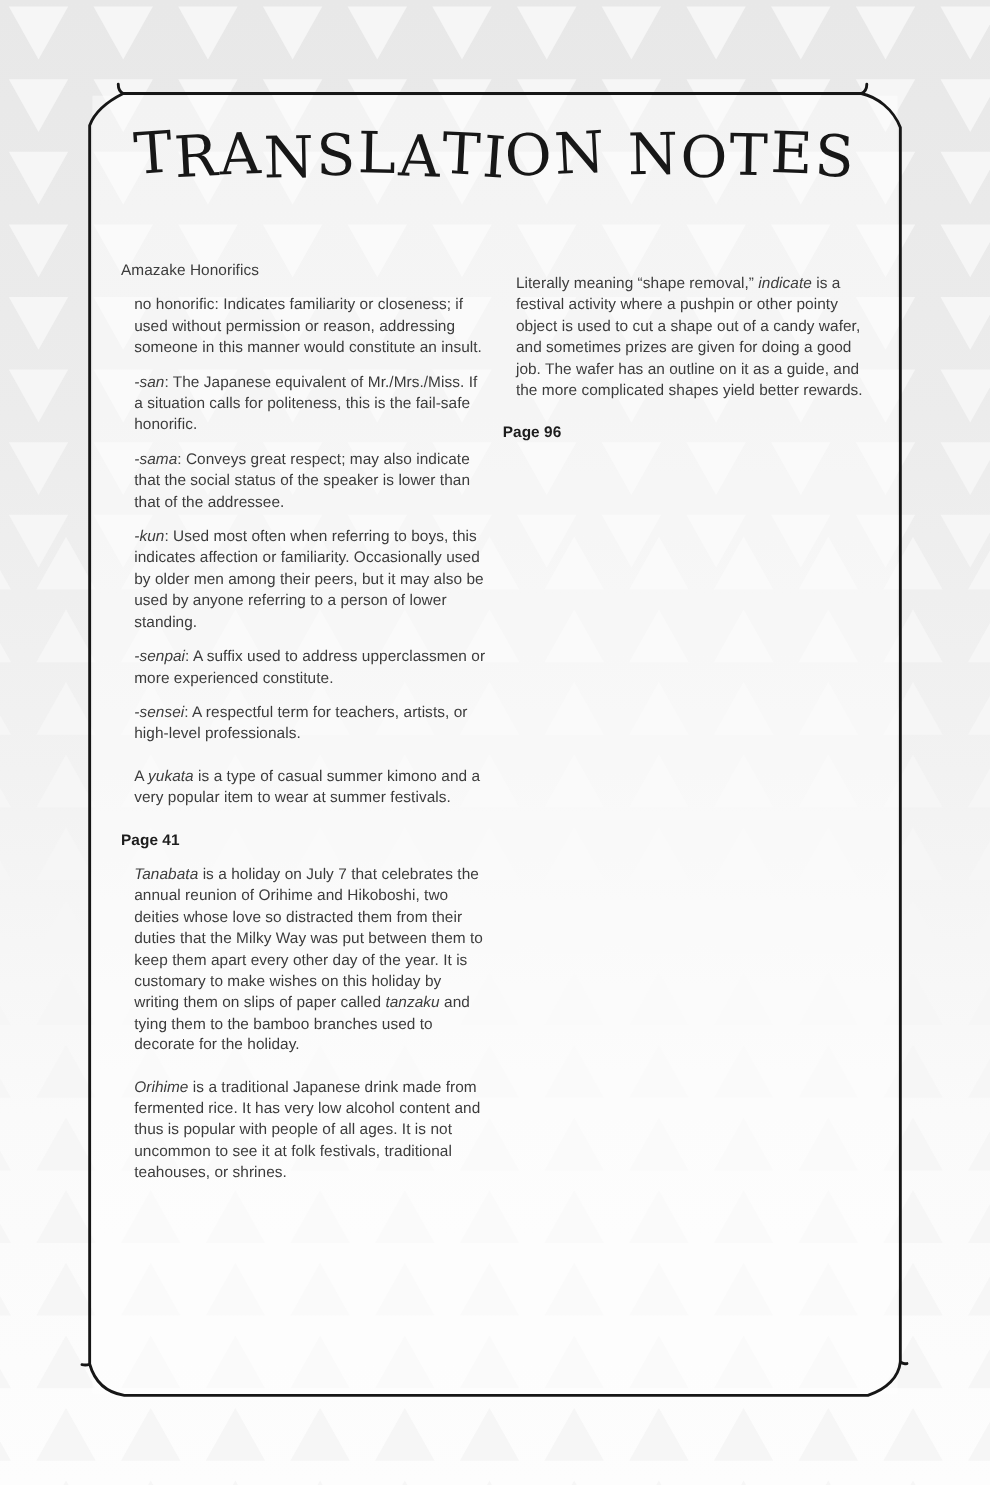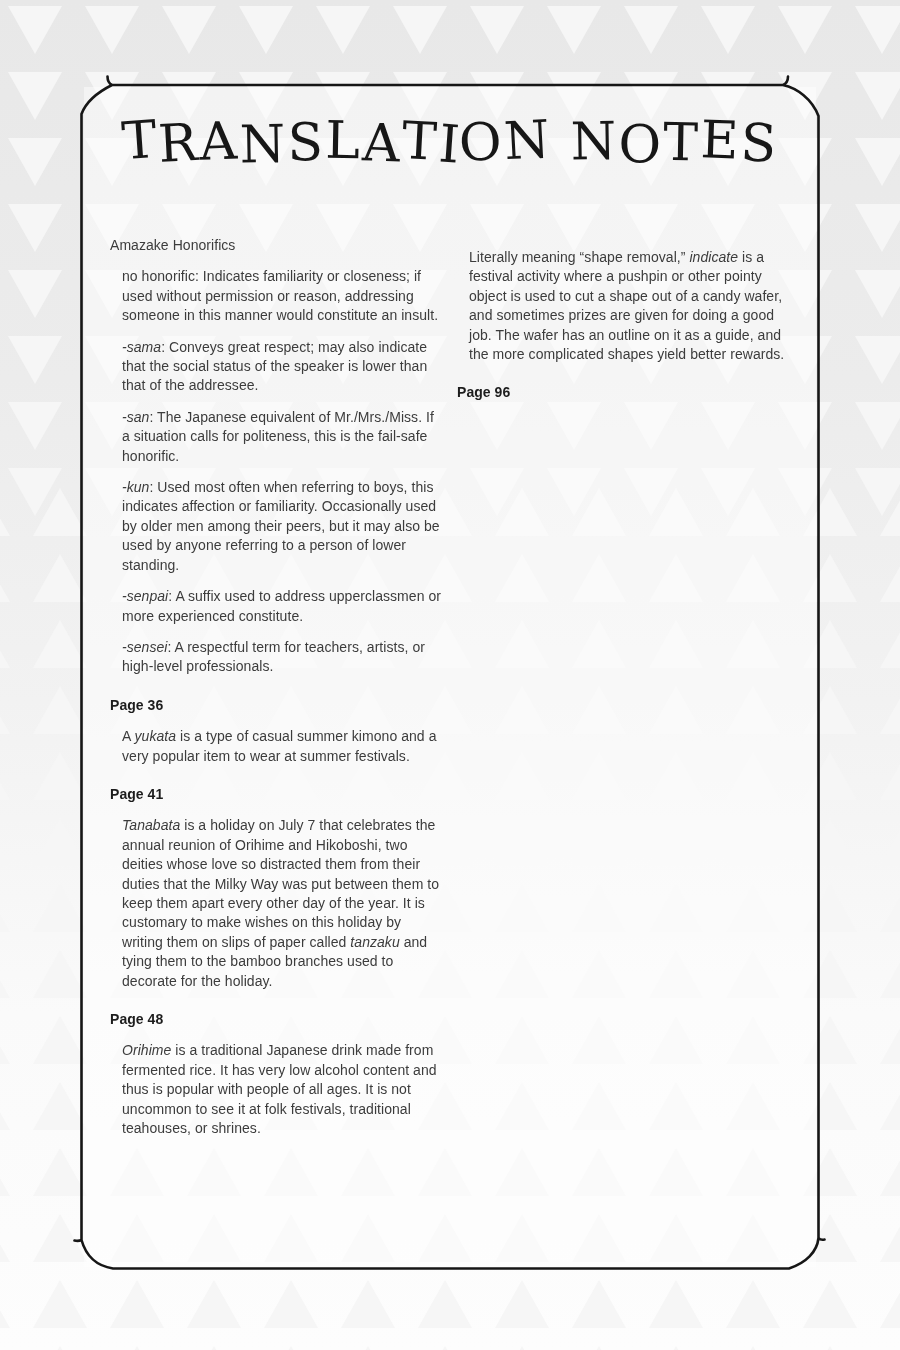--- a/index.html
+++ b/index.html
@@ -345,36 +345,34 @@
          M 81.5 1240 C 80 1240.8, 77.5 1241.2, 74.5 1240.6
          M 818.5 1238 C 819.8 1239.5, 821.6 1240.2, 824.5 1239.6" fill="none" stroke="#161616" stroke-width="2.6" stroke-linecap="round"></path>
   </svg>
 
   <div id="title"><span class="ch" style="transform: rotate(-4deg) translateY(-2px);">T</span><span class="ch" style="transform: rotate(-3deg) translateY(1px);">R</span><span class="ch" style="transform: rotate(-2deg) translateY(-1px);">A</span><span class="ch" style="transform: rotate(-1deg) translateY(2px);">N</span><span class="ch" style="transform: rotate(0deg) translateY(0px);">S</span><span class="ch" style="transform: rotate(1deg) translateY(-2px);">L</span><span class="ch" style="transform: rotate(2deg) translateY(1px);">A</span><span class="ch" style="transform: rotate(3deg) translateY(-1px);">T</span><span class="ch" style="transform: rotate(4deg) translateY(2px);">I</span><span class="ch" style="transform: rotate(-4deg) translateY(0px);">O</span><span class="ch" style="transform: rotate(-3deg) translateY(-2px);">N</span><span class="ch" style="transform: rotate(-2deg) translateY(1px);">&nbsp;</span><span class="ch" style="transform: rotate(-1deg) translateY(-1px);">N</span><span class="ch" style="transform: rotate(0deg) translateY(2px);">O</span><span class="ch" style="transform: rotate(1deg) translateY(0px);">T</span><span class="ch" style="transform: rotate(2deg) translateY(-2px);">E</span><span class="ch" style="transform: rotate(3deg) translateY(1px);">S</span></div>
 
   <div id="col-left" class="col">
       <div class="section">
         <div class="sec-head plain">Amazake Honorifics</div>
         <div class="para"><span>no honorific: Indicates familiarity or closeness; if used without permission or reason, addressing someone in this manner would constitute an insult.</span></div>
+        <div class="para"><span class="it">-san</span><span>: The Japanese equivalent of Mr./Mrs./Miss. If a situation calls for politeness, this is the fail-safe honorific.</span></div>
         <div class="para"><span class="it">-sama</span><span>: Conveys great respect; may also indicate that the social status of the speaker is lower than that of the addressee.</span></div>
-        <div class="para"><span class="it">-san</span><span>: The Japanese equivalent of Mr./Mrs./Miss. If a situation calls for politeness, this is the fail-safe honorific.</span></div>
         <div class="para"><span class="it">-kun</span><span>: Used most often when referring to boys, this indicates affection or familiarity. Occasionally used by older men among their peers, but it may also be used by anyone referring to a person of lower standing.</span></div>
         <div class="para"><span class="it">-senpai</span><span>: A suffix used to address upperclassmen or more experienced constitute.</span></div>
         <div class="para"><span class="it">-sensei</span><span>: A respectful term for teachers, artists, or high-level professionals.</span></div>
       </div>
       <div class="section">
-        <div class="sec-head">Page 36</div>
         <div class="para"><span>A </span><span class="it">yukata</span><span> is a type of casual summer kimono and a very popular item to wear at summer festivals.</span></div>
       </div>
       <div class="section">
         <div class="sec-head">Page 41</div>
         <div class="para"><span class="it">Tanabata</span><span> is a holiday on July 7 that celebrates the annual reunion of Orihime and Hikoboshi, two deities whose love so distracted them from their duties that the Milky Way was put between them to keep them apart every other day of the year. It is customary to make wishes on this holiday by writing them on slips of paper called </span><span class="it">tanzaku</span><span> and tying them to the bamboo branches used to decorate for the holiday.</span></div>
       </div>
       <div class="section">
-        <div class="sec-head">Page 48</div>
         <div class="para"><span class="it">Orihime</span><span> is a traditional Japanese drink made from fermented rice. It has very low alcohol content and thus is popular with people of all ages. It is not uncommon to see it at folk festivals, traditional teahouses, or shrines.</span></div>
       </div>
     </div>
   <div id="col-right" class="col">
       <div class="section">
         <div class="para"><span>Literally meaning “shape removal,” </span><span class="it">indicate</span><span> is a festival activity where a pushpin or other pointy object is used to cut a shape out of a candy wafer, and sometimes prizes are given for doing a good job. The wafer has an outline on it as a guide, and the more complicated shapes yield better rewards.</span></div>
       </div>
       <div class="section">
         <div class="sec-head">Page 96</div>
       </div>

